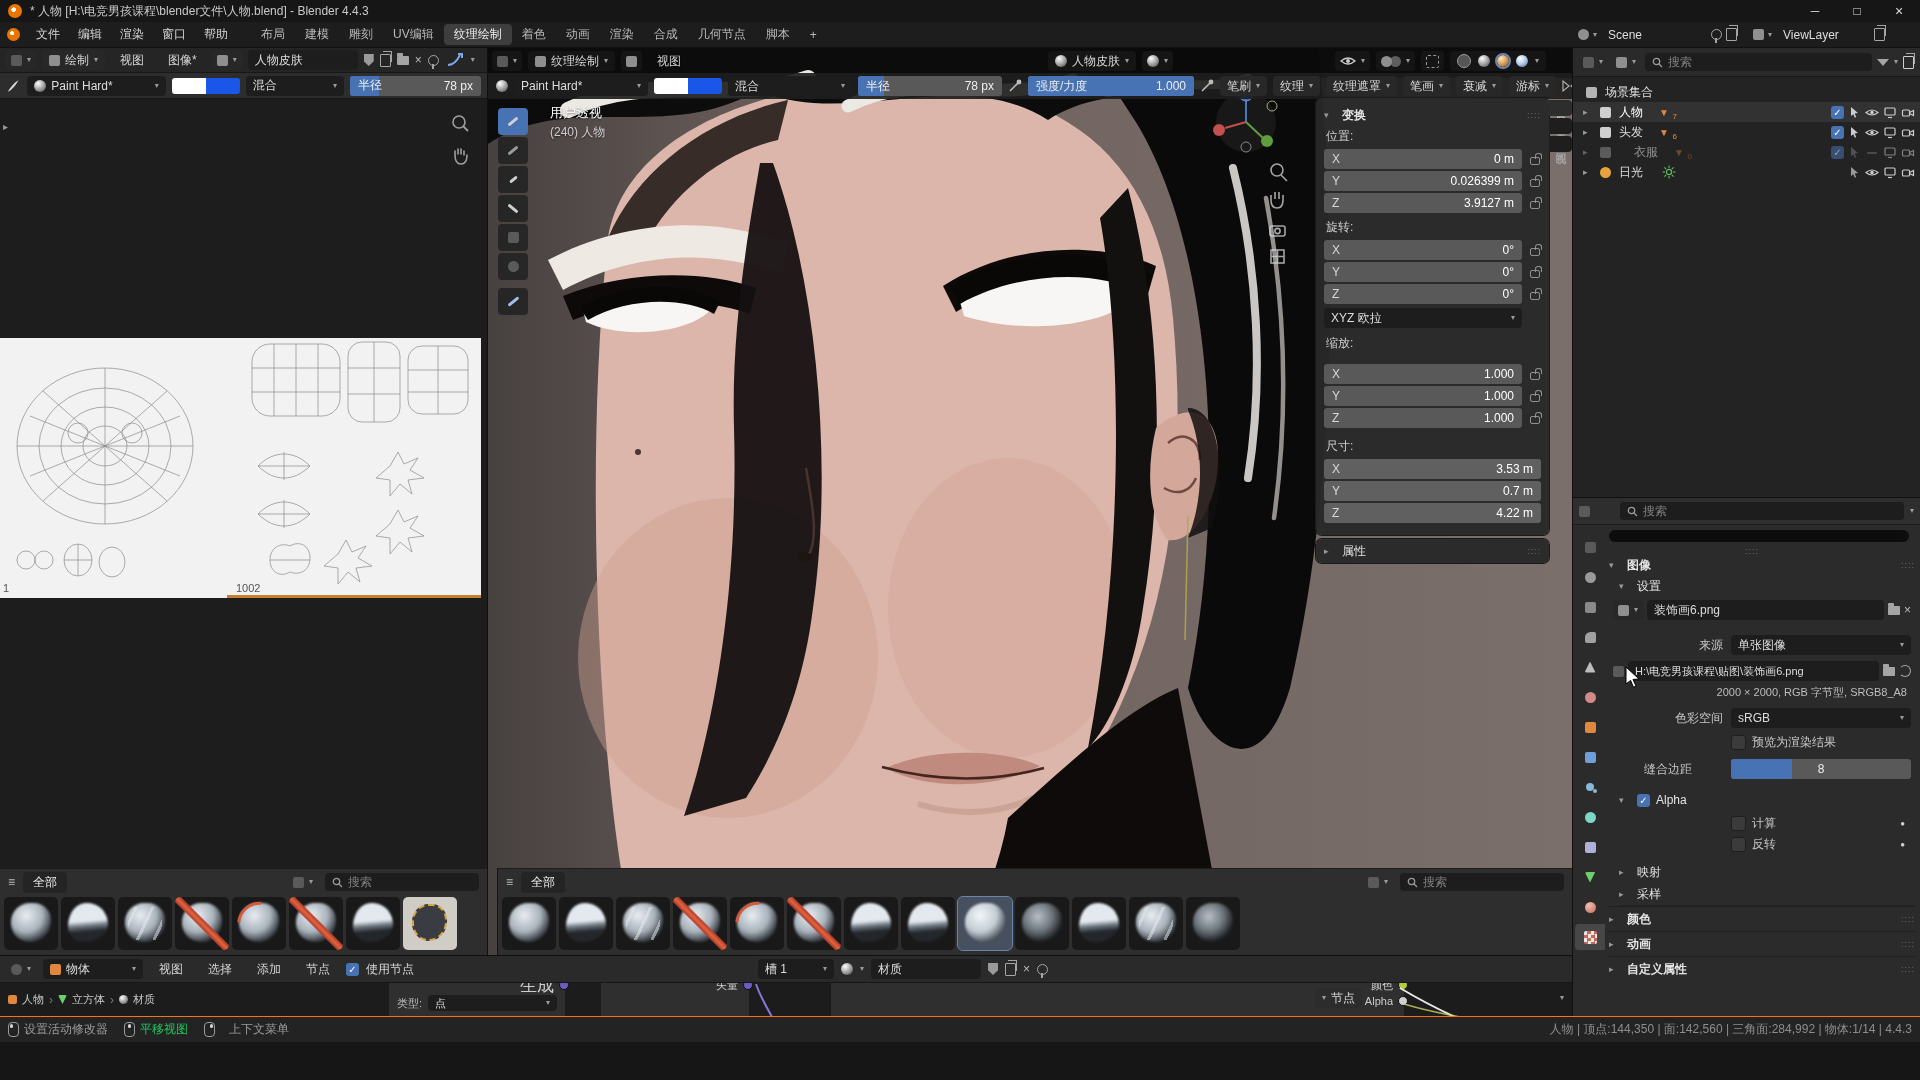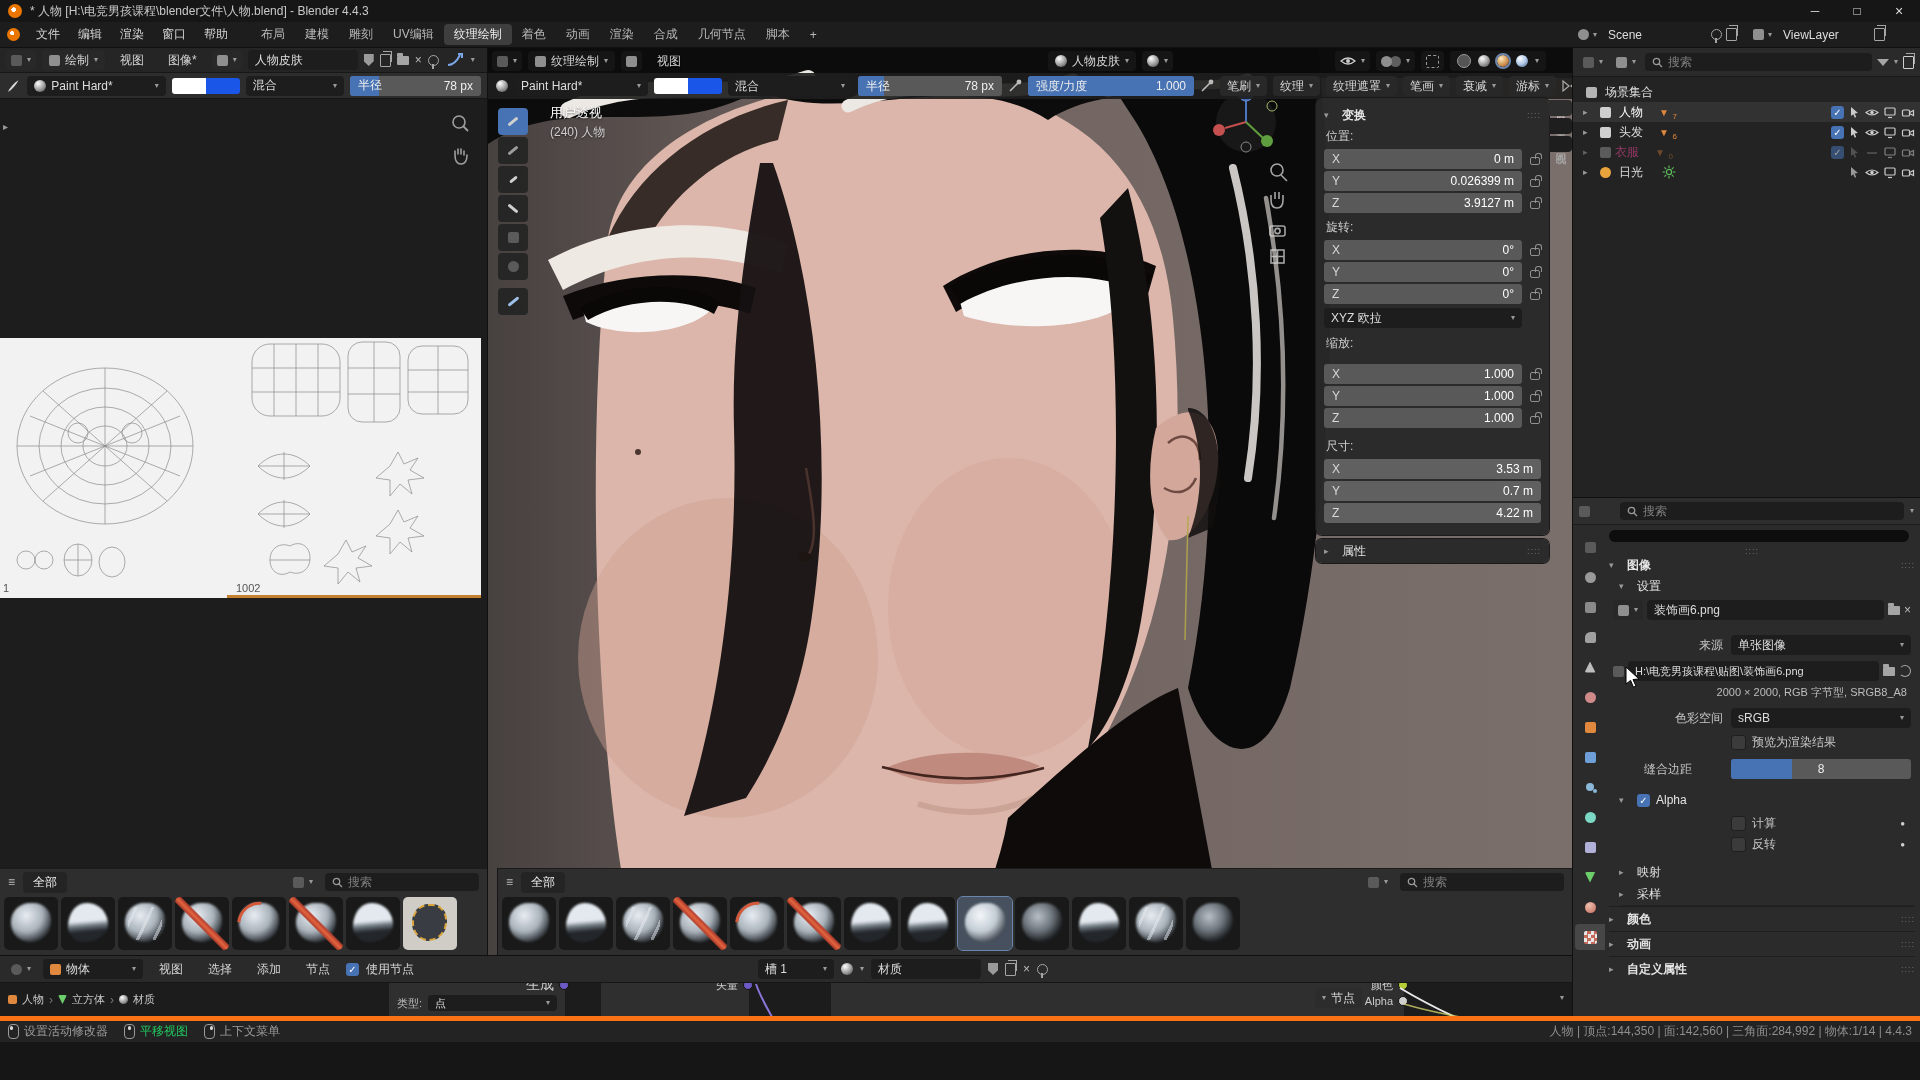--- a/index.html
+++ b/index.html
@@ -654,21 +654,21 @@
             <rect x="1.5" y="4" width="7" height="6" rx="1" stroke="#ccc" fill="none" stroke-width="1.2"></rect>
             <path d="M8.5 6.5 L12.5 4.5 v5 L8.5 7.5" stroke="#ccc" fill="none" stroke-width="1.2"></path>
           </svg>
       </span>
     </div>
     <div class="orow" style="top:94px;opacity:.55;">
       <span class="tri">▸</span>
       <span class="oicon">
           <span class="ic" style="background:#8a8a8a;"></span>
         </span>
-      <span style="color:#ec4899;margin-left:0;">衣服</span>
+      <span style="color:#e5e5e5;margin-left:19px;">衣服</span>
       <span class="badge" style="margin-left:14px;opacity:.7;">▼<i>0</i></span>
       <span class="orights">
         <span class="cb">✓</span>
         <svg width="13" height="13" viewBox="0 0 13 13">
             <path d="M3 1 L10 7 L6.7 7.6 L8.2 11 L6.8 11.7 L5.3 8.2 L3 10 Z" fill="#777"></path>
           </svg>
         <svg width="14" height="13" viewBox="0 0 14 13">
             <path d="M2 7 h10" stroke="#888" stroke-width="1.4"></path>
           </svg>
         <svg width="14" height="13" viewBox="0 0 14 13">
@@ -987,21 +987,21 @@
         <span style="color:#c8c8c8;font-size:11px;">人物</span>
         <span style="color:#777;">›</span>
         <span class="ic green" style="width:9px;height:9px;clip-path:polygon(50% 100%,100% 0,0 0);"></span>
         <span style="color:#c8c8c8;font-size:11px;">立方体</span>
         <span style="color:#777;">›</span>
         <span class="sphere" style="width:9px;height:9px;"></span>
         <span style="color:#c8c8c8;font-size:11px;">材质</span>
       </div>
       <div class="node" style="left:388px;top:-8px;width:178px;height:46px;padding:3px 8px;">
         <div class="row" style="justify-content:flex-end;gap:5px;height:14px;">
-            <span style="color:#ccc;font-size:14px;">生成</span>
+            <span style="color:#ccc;font-size:17px;">生成</span>
             <span class="sock" style="background:#6e5ac4;margin-right:-12px;"></span>
           </div>
         <div class="row" style="gap:6px;margin-top:3px;">
             <span style="color:#bbb;font-size:11px;">类型:</span>
             <span class="field" style="height:16px;flex:1;font-size:11px;">
               <span>点</span>
               <span style="flex:1"></span>
               <span class="caret">▾</span>
             </span>
           </div>
@@ -1028,30 +1028,30 @@
         <path d="M1404 22 C1424 28 1444 32 1460 35" stroke="#cfcf6a" stroke-width="1.6" fill="none" opacity=".8"></path>
       </svg>
       <span class="chip" style="position:absolute;left:1315px;top:6px;background:#2c2c2c;">
           <span class="caret">▾</span>
           <span>节点</span>
         </span>
       <span class="caret" style="position:absolute;right:8px;top:12px;">▾</span>
     </div>
   </div>
 
-  <div class="r row" style="left:0;top:1016px;width:1920px;height:26px;background:#232323;border-top:5px solid #f97316;box-sizing:border-box;padding:0 8px;gap:16px;">
+  <div class="r row" style="left:0;top:1016px;width:1920px;height:26px;background:#232323;border-top:1px solid #f97316;box-sizing:border-box;padding:0 8px;gap:16px;">
     <span class="row" style="gap:5px;">
         <span class="mouse l"></span>
         <span style="color:#9c9c9c;">设置活动修改器</span>
       </span>
     <span class="row" style="gap:5px;">
         <span class="mouse m"></span>
         <span style="color:#22c55e;">平移视图</span>
       </span>
-    <span class="row" style="gap:5px;">
+    <span class="row" style="gap:14px;">
         <span class="mouse r"></span>
         <span style="color:#9c9c9c;">上下文菜单</span>
       </span>
     <span style="flex:1"></span>
     <span style="color:#8e8e8e;">人物 | 顶点:144,350 | 面:142,560 | 三角面:284,992 | 物体:1/14 | 4.4.3</span>
   </div>
 
 
 </div>
 

